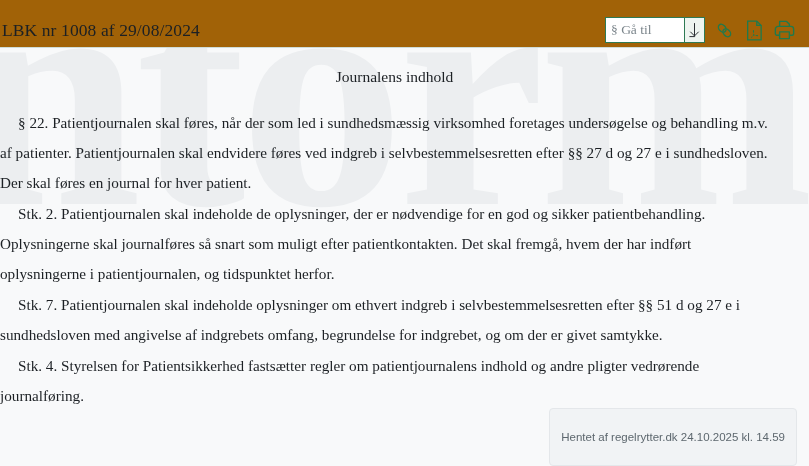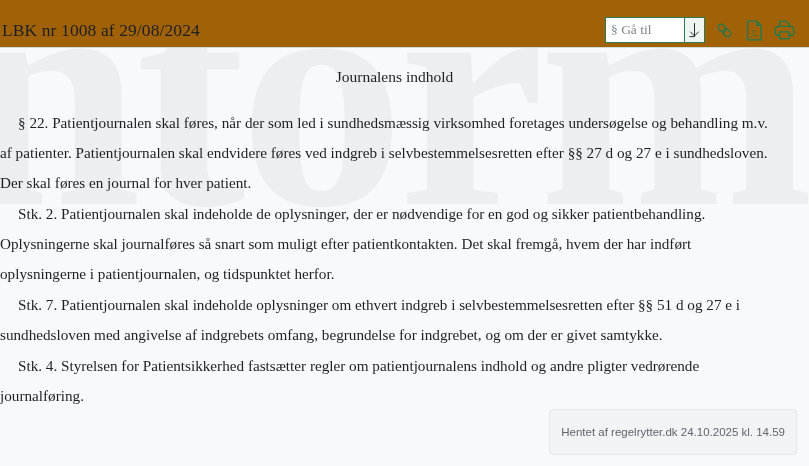--- a/index.html
+++ b/index.html
@@ -132,26 +132,26 @@
     margin: 0 12px 1px 0;
     text-indent: 18px;
     text-align: left;
   }
   .law-paragraph .stk-label { }
 
   
   #retrieval-badge {
     position: absolute;
     right: 12px;
-    bottom: 11px;
+    bottom: 0;
     z-index: 4;
     background: #f1f3f5;
     border: 1px solid #e4e7ea;
     border-radius: 4px;
-    padding: 16px 11px;
+    padding: 22px 11px;
     font-family: "Liberation Sans", sans-serif;
     font-size: 11.5px;
     color: #5d676e;
     white-space: nowrap;
   }
 </style>
 </head>
 <body>
 
 <div id="watermark-layer">

